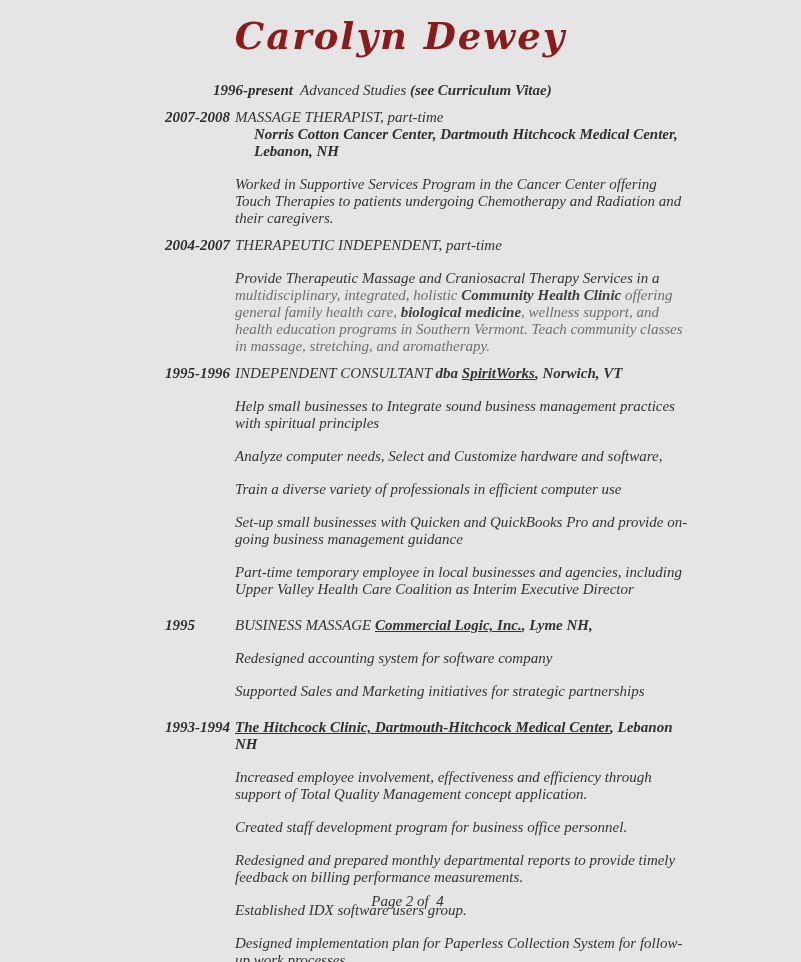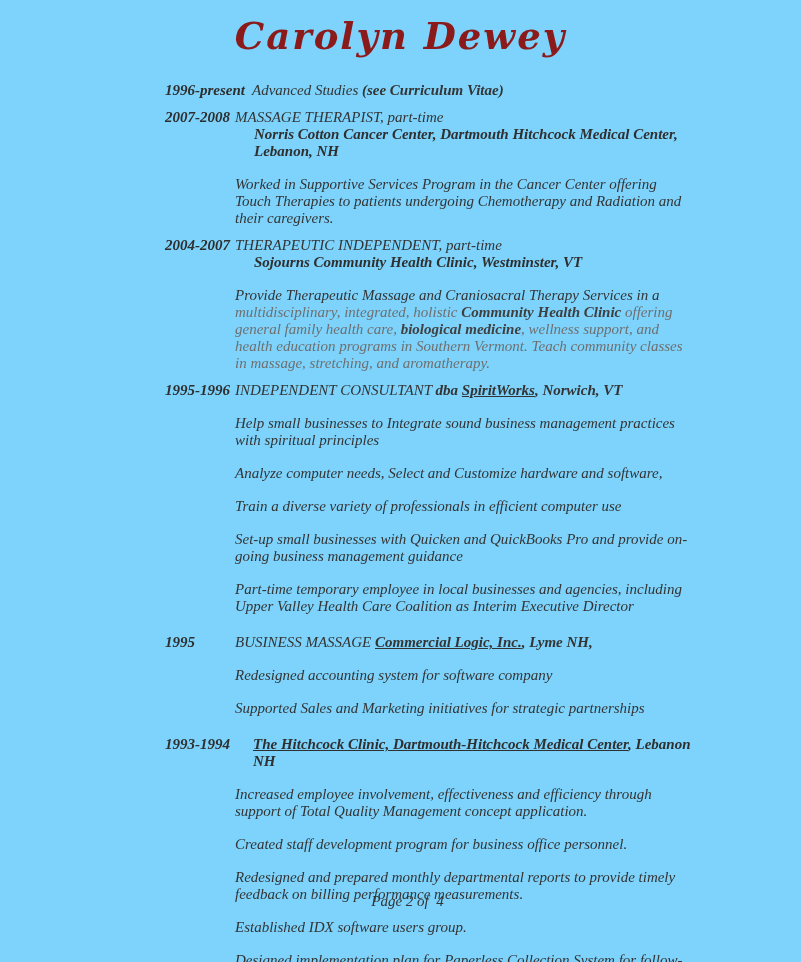--- a/index.html
+++ b/index.html
@@ -1,20 +1,20 @@
 <!DOCTYPE html>
 <html><head>
 <meta charset="utf-8">
 <style>
   html, body { margin:0; padding:0; background:#ffffff; }
   .page {
     position: relative;
     width: 801px;
     height: 962px;
-    background: #7dd3fc;
+    background: #e5e5e5;
     font-family: "Liberation Serif", "DejaVu Serif", serif;
     font-style: italic;
     color: #343434;
     overflow: hidden;
   }
   .name {
     position: absolute;
     top: 14px;
     left: 0;
     right: 0;
@@ -37,24 +37,24 @@
   .entry { display: flex; margin-top: 10px; }
   .entry.first { margin-top: 0; }
   .entry.large { margin-top: 19px; }
   .date {
     flex: 0 0 70px;
     width: 70px;
     font-weight: bold;
     color: #2e2e2e;
     white-space: nowrap;
   }
-  .entry.inline .date { flex: 0 0 auto; width: auto; margin-right: 7px; }
+  .entry.inline .date { flex: 0 0 auto; width: auto; margin-right: 7px; margin-left: 48px; }
   .content { flex: 1 1 auto; max-width: 458px; }
   .entry.inline .content { max-width: none; }
-  .org { font-weight: bold; white-space: pre-line; color: #2f2f2f; margin-left: 18px; }
+  .org { font-weight: bold; white-space: pre-line; color: #2f2f2f; }
   .org.indent { margin-left: 19px; }
   .content p { margin: 16px 0 0 0; }
   .seg.b { font-weight: bold; }
   .seg.u { text-decoration: underline; }
   .seg.sb { font-weight: bold; color: #3f3f3f; }
   .seg.gray { color: #6f6f6f; }
   .title { color: #343434; }
   .footer {
     position: absolute;
     top: 893px;
@@ -84,21 +84,20 @@
           <div class="title"><span class="seg">MASSAGE THERAPIST, part-time</span></div>
           <div class="org indent"><span class="seg b">Norris Cotton Cancer Center, Dartmouth Hitchcock Medical Center,
 Lebanon, NH</span></div>
           <p><span class="seg">Worked in Supportive Services Program in the Cancer Center offering Touch Therapies to patients undergoing Chemotherapy and Radiation and their caregivers.</span></p>
         </div>
       </section>
       <section class="entry normal">
         <div class="date">2004-2007</div>
         <div class="content">
           <div class="title"><span class="seg">THERAPEUTIC INDEPENDENT, part-time</span></div>
-          <div class="org indent"><span class="seg b">Sojourns Community Health Clinic, Westminster, VT</span></div>
           <p><span class="seg">Provide Therapeutic Massage and Craniosacral Therapy Services in a </span><span class="seg gray">multidisciplinary, integrated, holistic </span><span class="seg sb">Community Health Clinic</span><span class="seg gray"> offering general family health care, </span><span class="seg sb">biological medicine</span><span class="seg gray">, wellness support, and health education programs in Southern Vermont.  Teach community classes in massage, stretching, and aromatherapy.</span></p>
         </div>
       </section>
       <section class="entry normal">
         <div class="date">1995-1996</div>
         <div class="content">
           <div class="title"><span class="seg">INDEPENDENT CONSULTANT </span><span class="seg b">dba </span><span class="seg b u">SpiritWorks</span><span class="seg b">, Norwich, VT</span></div>
           <p><span class="seg">Help small businesses to Integrate sound business management practices with spiritual principles</span></p>
           <p><span class="seg">Analyze computer needs, Select and Customize hardware and software,</span></p>
           <p><span class="seg">Train a diverse variety of professionals in efficient computer use</span></p>

